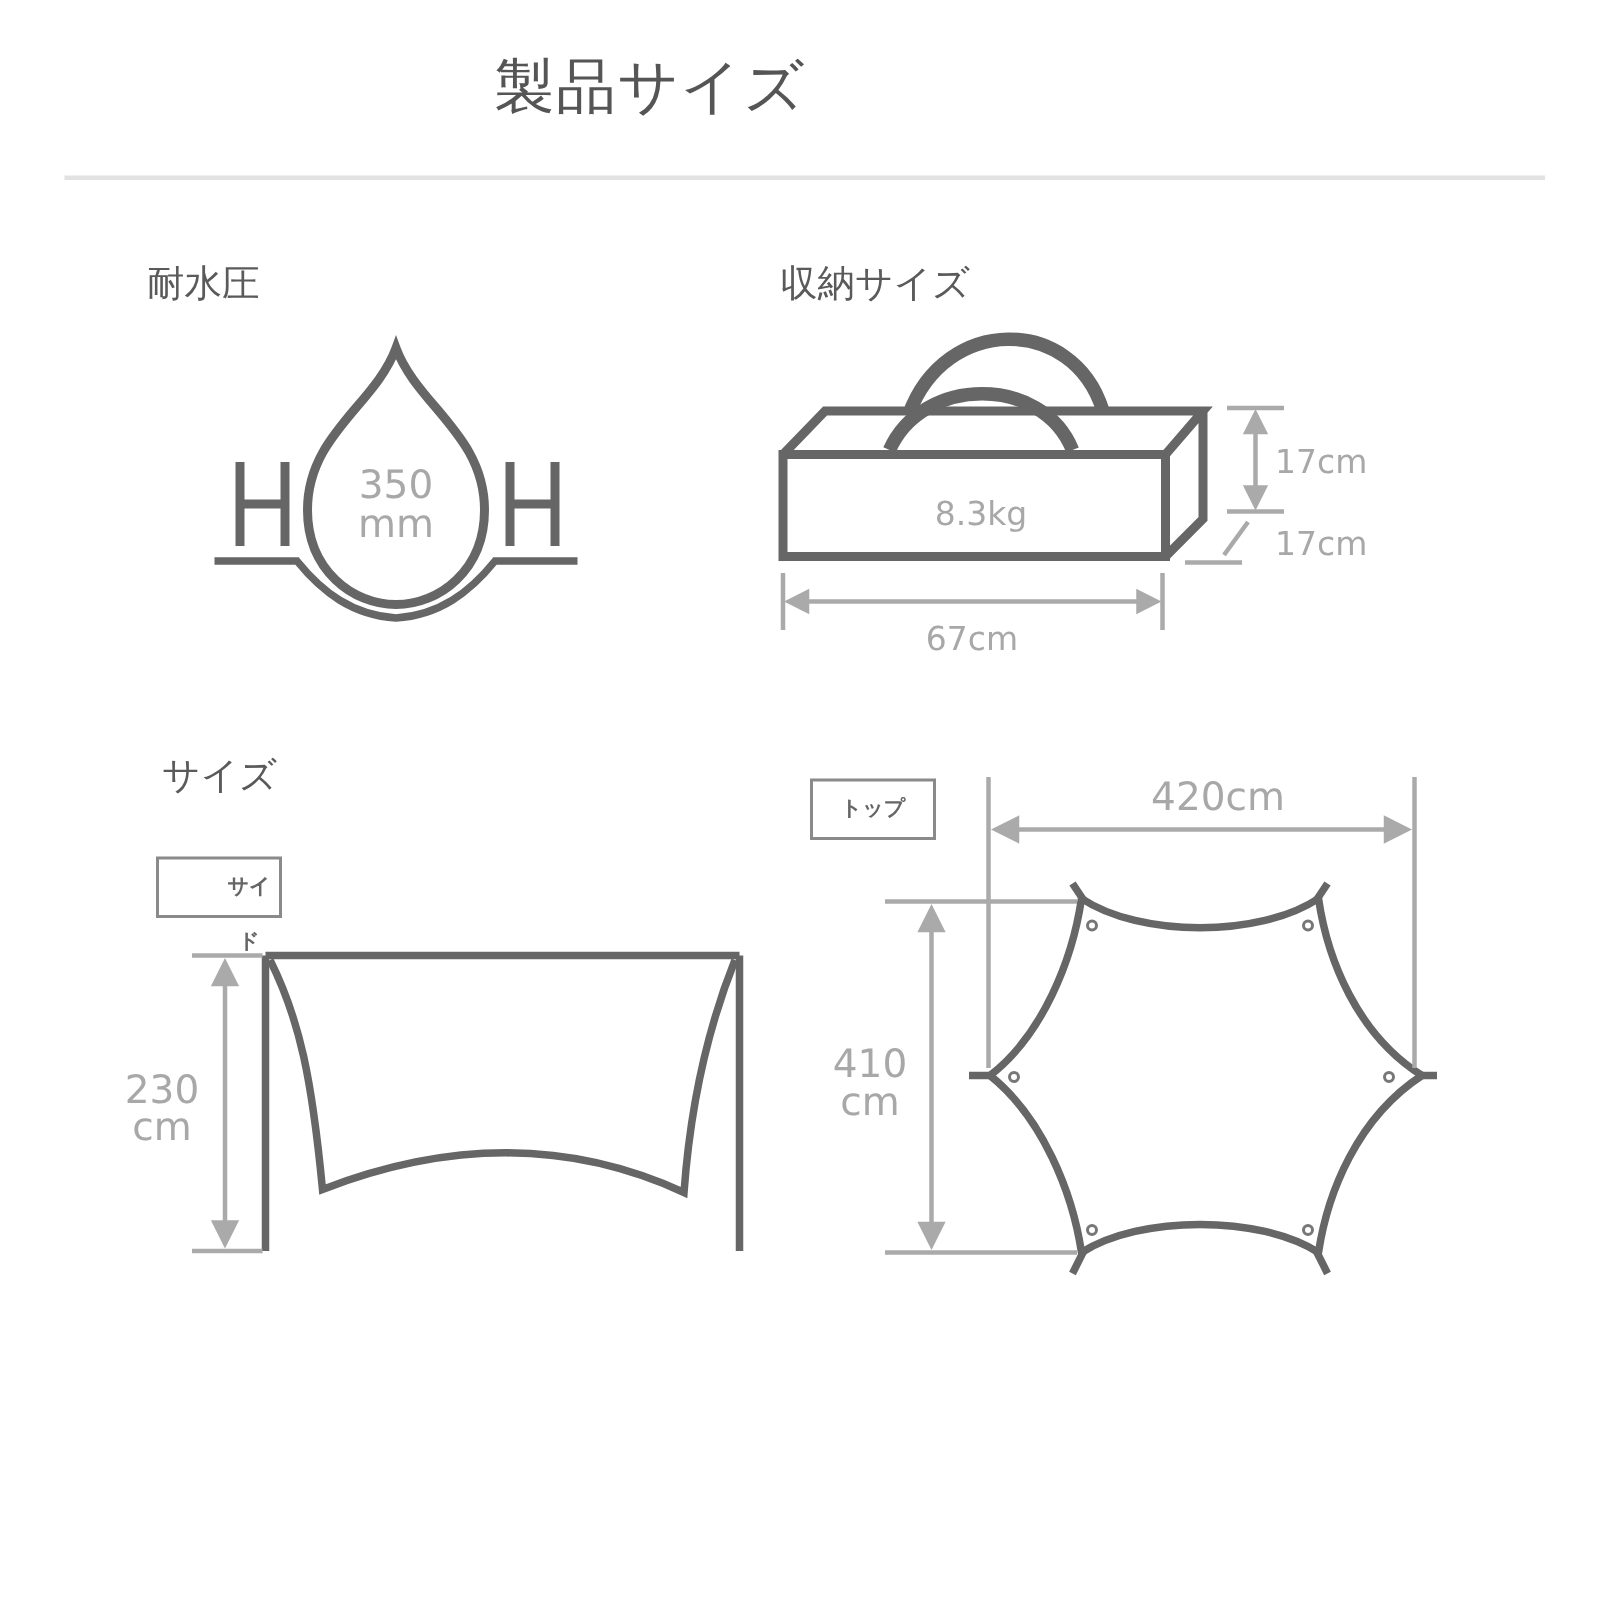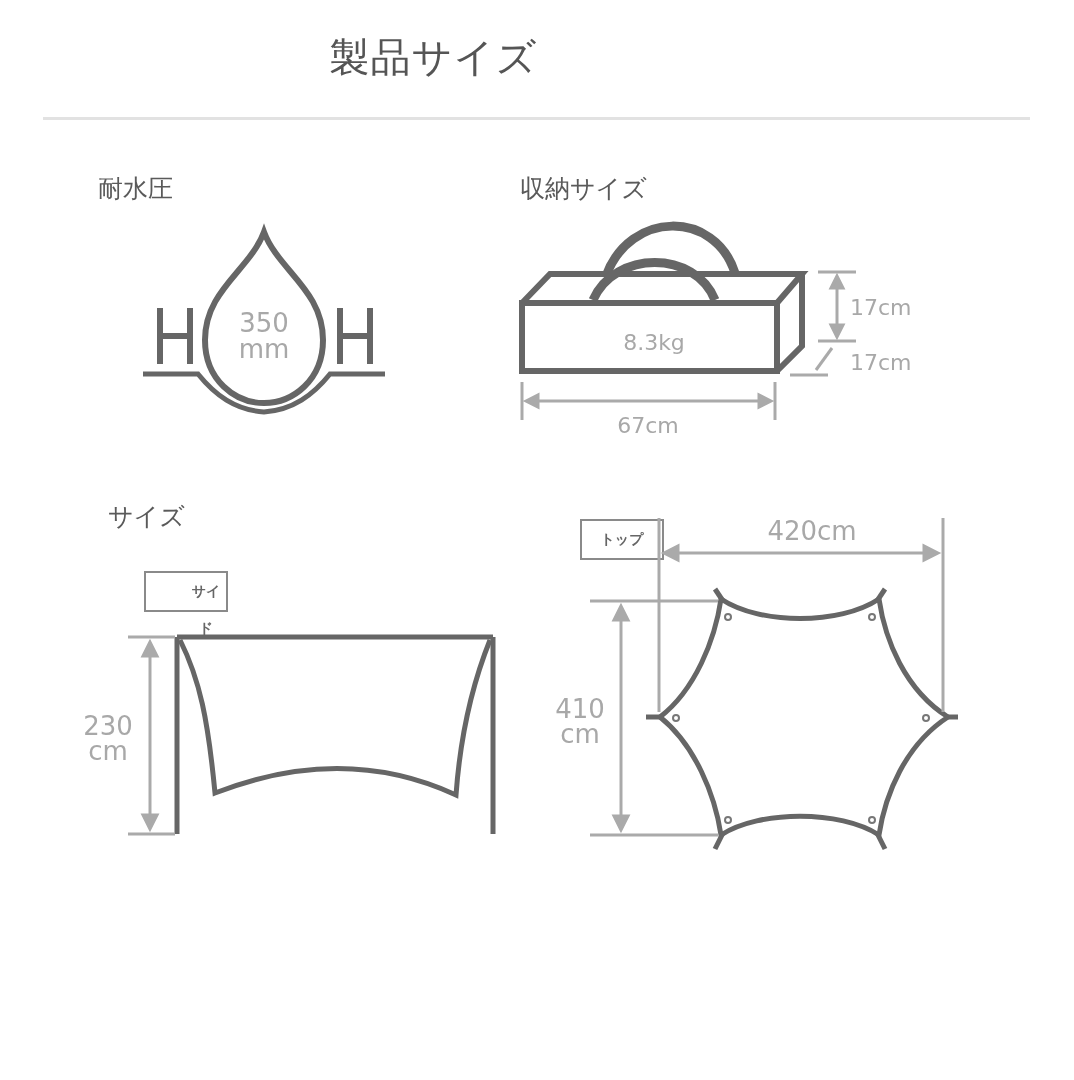--- a/index.html
+++ b/index.html
@@ -5,21 +5,21 @@
   html, body { margin: 0; padding: 0; background: #fff; }
   body { width: 1074px; height: 1080px; position: relative; overflow: hidden;
          font-family: "DejaVu Sans", "Liberation Sans", sans-serif; color: #555; }
   .title { position: absolute; left: 0; width: 867px; top: 30px; text-align: center;
            font-size: 40px; color: #555; letter-spacing: 1px; }
   .rule { position: absolute; left: 43px; width: 987px; top: 117px; height: 3px; background: #e2e2e2; }
   .heading { position: absolute; font-size: 25px; color: #5a5a5a; font-weight: normal; }
   svg { position: absolute; left: 0; top: 0; }
   .lbl { font-family: "DejaVu Sans", "Liberation Sans", sans-serif; fill: #a8a8a8; }
   .tag { position: absolute; border: 2px solid #8a8a8a; font-size: 14px; font-weight: bold;
-         color: #666; text-align: center; box-sizing: border-box; margin-left: 40px; }
+         color: #666; text-align: center; box-sizing: border-box; }
 </style>
 </head>
 <body>
 
 <div class="title">製品サイズ</div>
 <div class="rule"></div>
 
 <div class="heading" style="left:98px; top:172px;">耐水圧</div>
 <div class="heading" style="left:520px; top:172px;">収納サイズ</div>
 <div class="heading" style="left:108px; top:500px;">サイズ</div>

